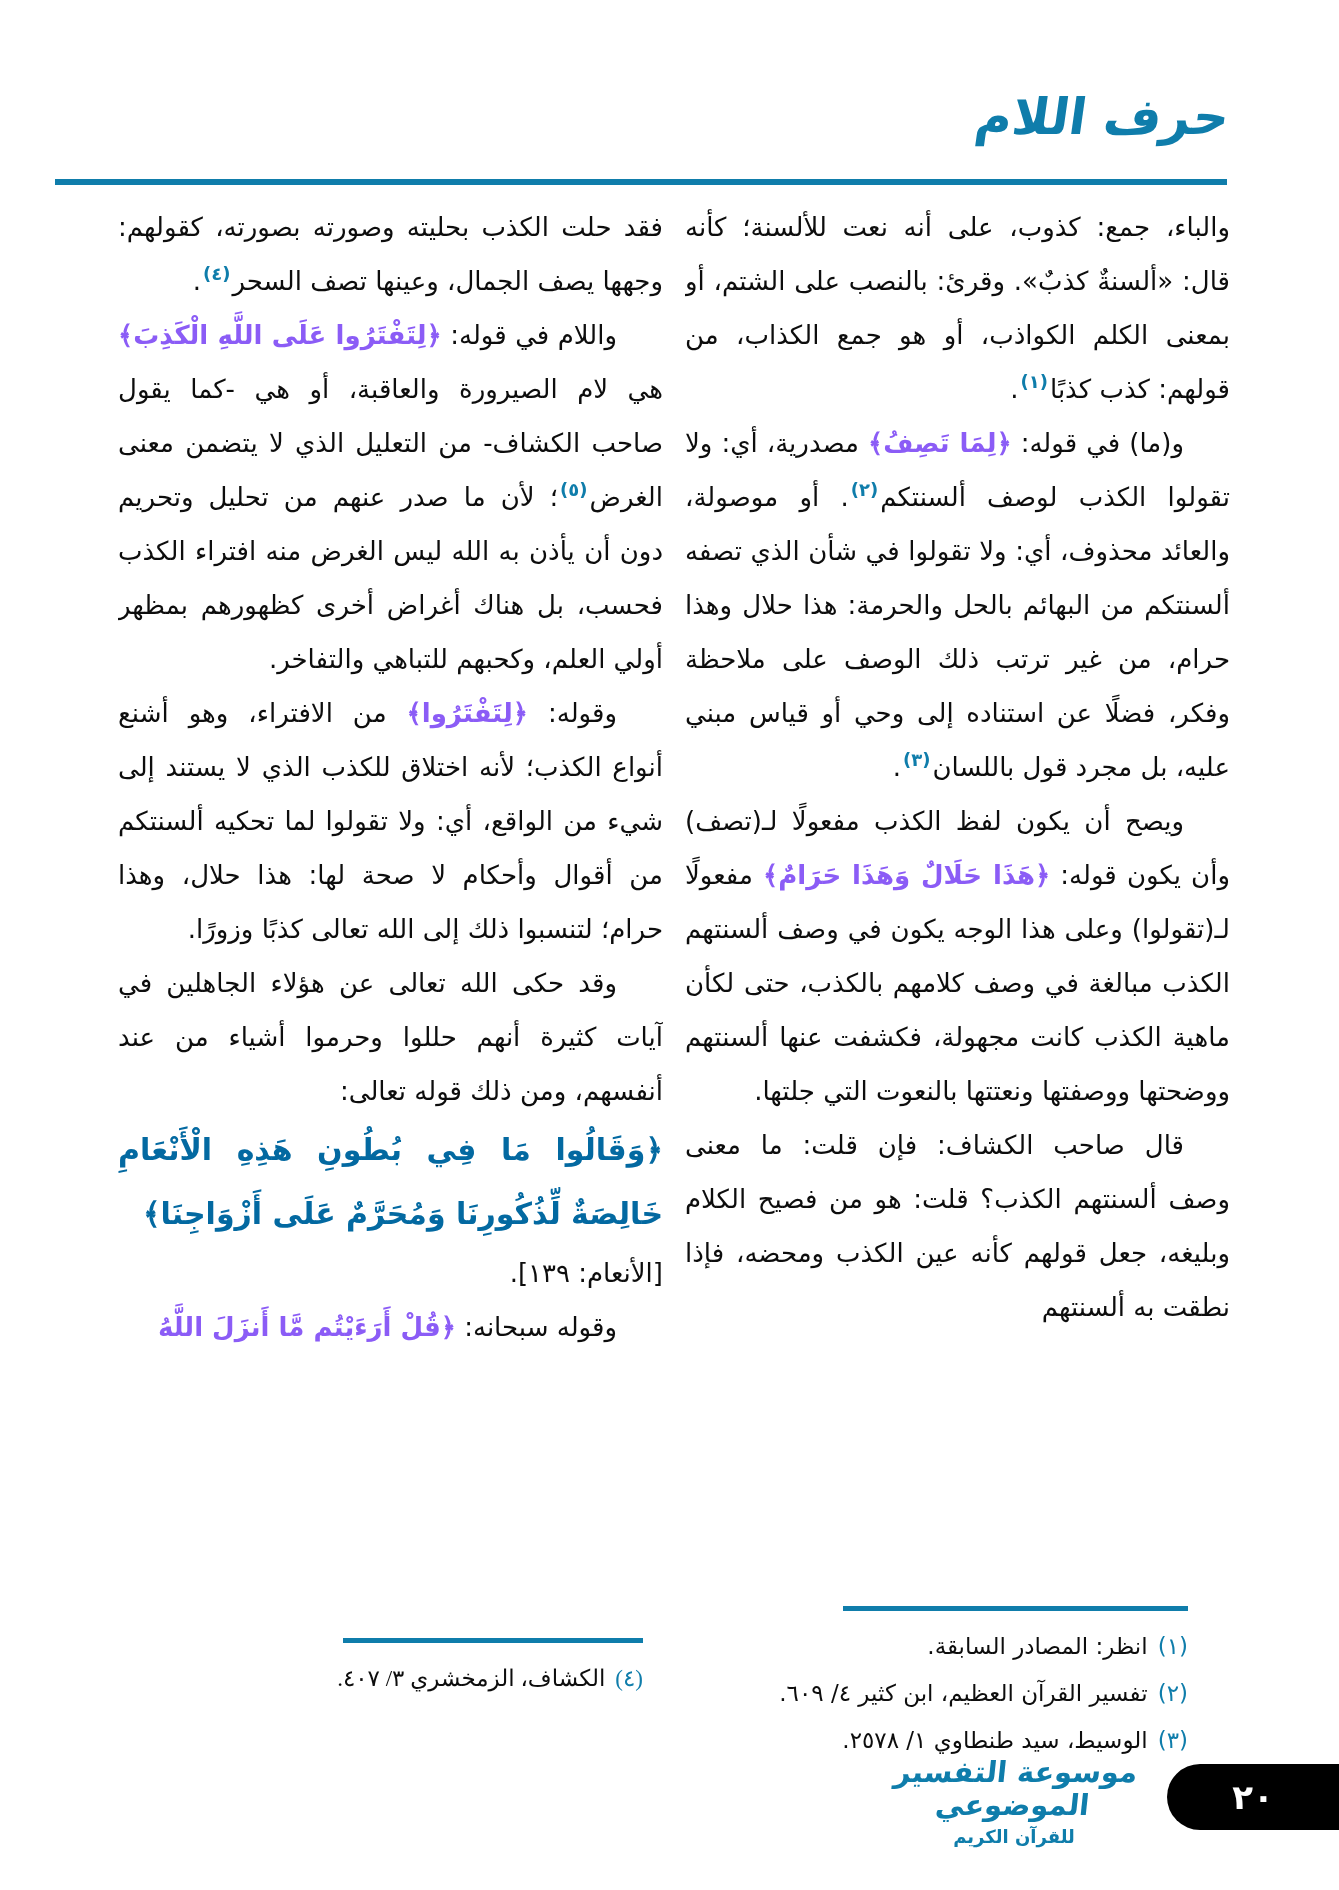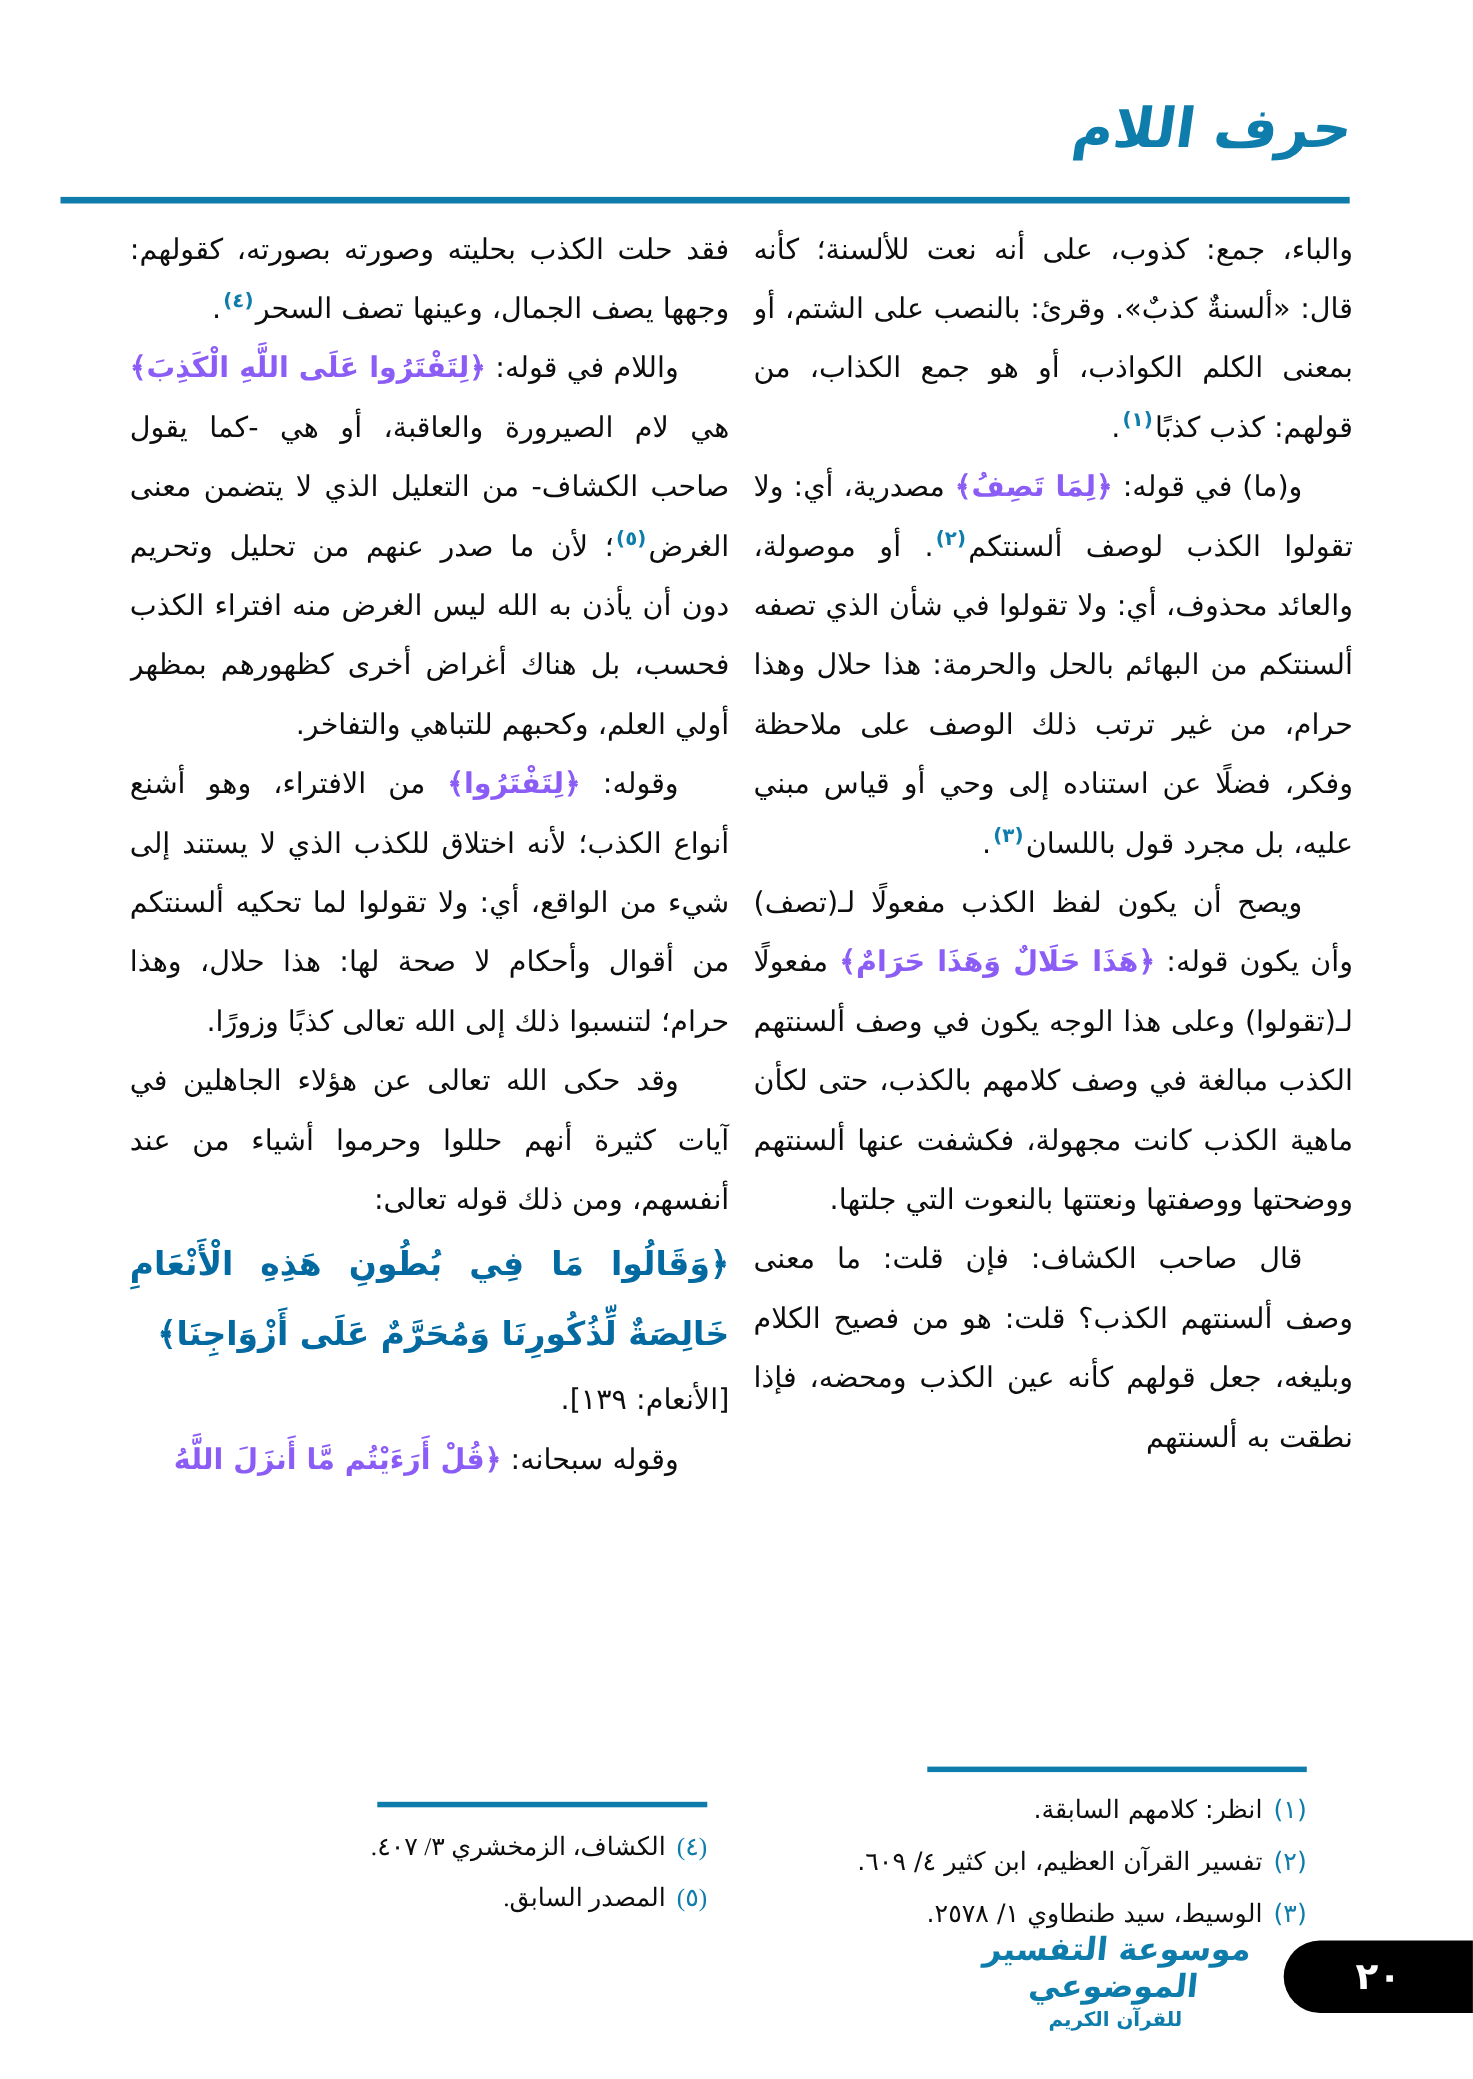--- a/index.html
+++ b/index.html
@@ -96,29 +96,28 @@
   <div class="col col-left">
     <p class="para cont"><span>فقد حلت الكذب بحليته وصورته بصورته، كقولهم: وجهها يصف الجمال، وعينها تصف السحر</span><sup class="fnref">(٤)</sup><span>.</span></p>
     <p class="para"><span>واللام في قوله: </span><span class="quran">﴿لِتَفْتَرُوا عَلَى اللَّهِ الْكَذِبَ﴾</span><span> هي لام الصيرورة والعاقبة، أو هي -كما يقول صاحب الكشاف- من التعليل الذي لا يتضمن معنى الغرض</span><sup class="fnref">(٥)</sup><span>؛ لأن ما صدر عنهم من تحليل وتحريم دون أن يأذن به الله ليس الغرض منه افتراء الكذب فحسب، بل هناك أغراض أخرى كظهورهم بمظهر أولي العلم، وكحبهم للتباهي والتفاخر.</span></p>
     <p class="para"><span>وقوله: </span><span class="quran">﴿لِتَفْتَرُوا﴾</span><span> من الافتراء، وهو أشنع أنواع الكذب؛ لأنه اختلاق للكذب الذي لا يستند إلى شيء من الواقع، أي: ولا تقولوا لما تحكيه ألسنتكم من أقوال وأحكام لا صحة لها: هذا حلال، وهذا حرام؛ لتنسبوا ذلك إلى الله تعالى كذبًا وزورًا.</span></p>
     <p class="para"><span>وقد حكى الله تعالى عن هؤلاء الجاهلين في آيات كثيرة أنهم حللوا وحرموا أشياء من عند أنفسهم، ومن ذلك قوله تعالى:</span><span class="verse-block">﴿وَقَالُوا مَا فِي بُطُونِ هَذِهِ الْأَنْعَامِ خَالِصَةٌ لِّذُكُورِنَا وَمُحَرَّمٌ عَلَى أَزْوَاجِنَا﴾</span><span class="verse-ref">[الأنعام: ١٣٩].</span></p>
     <p class="para"><span>وقوله سبحانه: </span><span class="quran">﴿قُلْ أَرَءَيْتُم مَّا أَنزَلَ اللَّهُ</span></p>
   </div>
 
   <div class="footnotes fn-right">
     <div class="fn-sep"></div>
-    <div class="fn-line"><span class="fn-num">(١)</span><span>انظر: كلامهم السابقة.</span></div>
+    <div class="fn-line"><span class="fn-num">(١)</span><span>انظر: المصادر السابقة.</span></div>
     <div class="fn-line"><span class="fn-num">(٢)</span><span>تفسير القرآن العظيم، ابن كثير ٤/ ٦٠٩.</span></div>
     <div class="fn-line"><span class="fn-num">(٣)</span><span>الوسيط، سيد طنطاوي ١/ ٢٥٧٨.</span></div>
   </div>
 
   <div class="footnotes fn-left">
     <div class="fn-sep"></div>
     <div class="fn-line"><span class="fn-num">(٤)</span><span>الكشاف، الزمخشري ٣/ ٤٠٧.</span></div>
-    <div class="fn-line"><span class="fn-num">(٥)</span><span>المصدر السابق.</span></div>
   </div>
 
   <div class="footer-logo">
     <div class="l1">موسوعة التفسير الموضوعي</div>
     <div class="l2">للقرآن الكريم</div>
   </div>
   <div class="page-badge">
     <span class="num">٢٠</span>
   </div>
 

